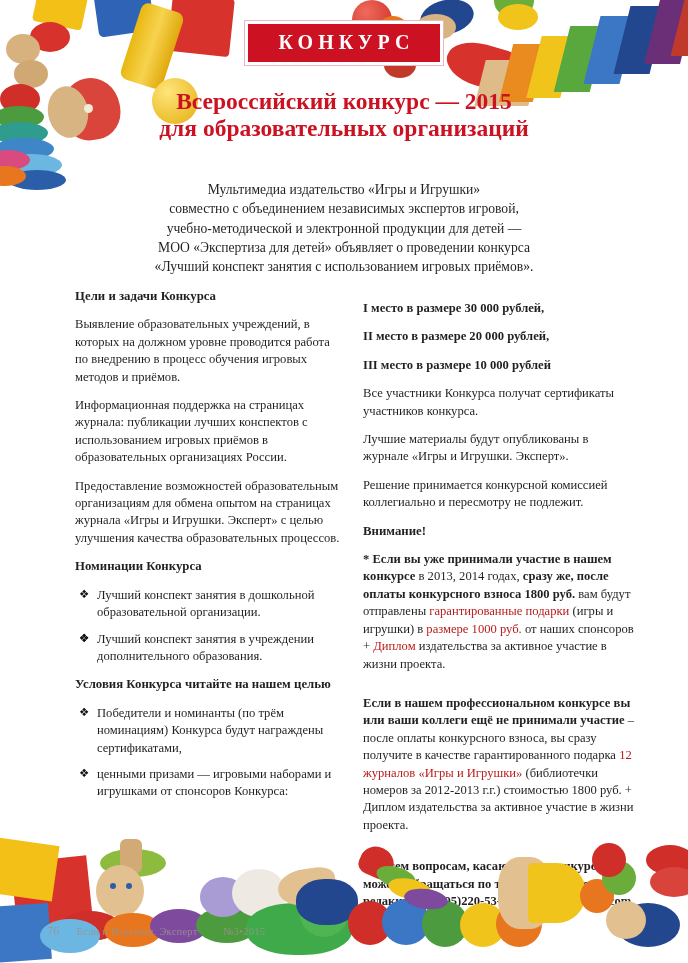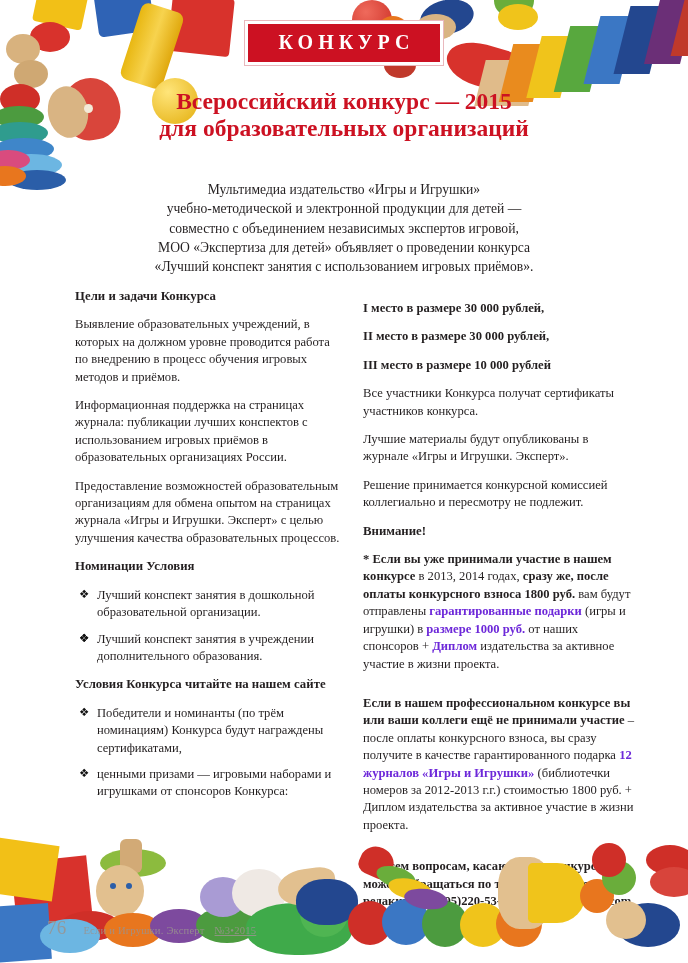--- a/index.html
+++ b/index.html
@@ -37,26 +37,26 @@
 
   .col p{margin:0 0 11px 0;text-align:left;}
   .h{font-weight:bold;margin:0 0 7px 0;font-size:12.8px;}
   .h-gap{margin-top:26px;}
 
   ul{list-style:none;margin:0 0 11px 0;padding:0;}
   li{position:relative;padding-left:22px;margin-bottom:9px;}
   li .bullet{position:absolute;left:4px;top:-1px;font-size:11.5px;color:#111;}
 
   .b{font-weight:bold;}
-  .red{color:#6d28d9;font-weight:bold;}
+  .red{color:#b91c1c;font-weight:normal;}
   .tight{margin-bottom:7px;}
 
   .footer{position:absolute;left:47px;bottom:24px;width:500px;
           font-size:10.6px;color:#9a938f;letter-spacing:.2px;opacity:.85;}
-  .footer .pg{font-size:19px;margin-right:17px;}
+  .footer .pg{font-size:12px;margin-right:17px;}
 </style>
 </head>
 <body>
 
 <div class="page">
 
   <div class="toys top-left">
     <div class="toy" style="left:96px;top:-12px;width:56px;height:46px;background:#2f63b5;border-radius:5px;transform:rotate(-8deg);"></div>
     <div class="toy" style="left:170px;top:-4px;width:62px;height:58px;background:#d8322c;border-radius:4px;transform:rotate(6deg);"></div>
     <div class="toy" style="left:36px;top:-18px;width:50px;height:44px;background:#f2c017;border-radius:4px;transform:rotate(12deg);"></div>
@@ -106,65 +106,65 @@
   </div>
 
   <div class="title">
     <div>Всероссийский конкурс — 2015</div>
     <div>для образовательных организаций</div>
   </div>
 
 
   <div class="intro">
     <div>Мультимедиа издательство «Игры и Игрушки»</div>
+    <div>совместно с объединением независимых экспертов игровой,</div>
     <div>учебно-методической и электронной продукции для детей —</div>
-    <div>совместно с объединением независимых экспертов игровой,</div>
     <div>МОО «Экспертиза для детей» объявляет о проведении конкурса</div>
     <div>«Лучший конспект занятия с использованием игровых приёмов».</div>
   </div>
 
   <div class="cols">
 
     <div class="col col-left">
       <p class="h">Цели и задачи Конкурса</p>
       <p>Выявление образовательных учреждений, в которых на должном уровне проводится работа по внедрению в процесс обучения игровых методов и приёмов.</p>
       <p>Информационная поддержка на страницах журнала: публикации лучших конспектов с использованием игровых приёмов в образовательных организациях России.</p>
       <p>Предоставление возможностей образовательным организациям для обмена опытом на страницах журнала «Игры и Игрушки. Эксперт» с целью улучшения качества образовательных процессов.</p>
 
-      <p class="h h-gap">Номинации Условия</p>
+      <p class="h h-gap">Номинации Конкурса</p>
       <ul>
         <li>
           <span class="bullet">❖</span>
           <span>Лучший конспект занятия в дошкольной образовательной организации.</span>
         </li>
         <li>
           <span class="bullet">❖</span>
         </li>
         <li>
           <span class="bullet">❖</span>
           <span>Лучший конспект занятия в учреждении дополнительного образования.</span>
         </li>
       </ul>
 
-      <p class="h h-gap">Условия Конкурса читайте на нашем сайте</p>
+      <p class="h h-gap">Условия Конкурса читайте на нашем целью</p>
       <ul>
         <li>
           <span class="bullet">❖</span>
           <span>Победители и номинанты (по трём номинациям) Конкурса будут награждены сертификатами,</span>
         </li>
         <li>
           <span class="bullet">❖</span>
           <span>ценными призами — игровыми наборами и игрушками от спонсоров Конкурса:</span>
         </li>
       </ul>
     </div>
 
     <div class="col col-right">
       <p class="b tight">I место в размере 30 000 рублей,</p>
-      <p class="b tight">II место в размере 30 000 рублей,</p>
+      <p class="b tight">II место в размере 20 000 рублей,</p>
       <p class="b">III место в размере 10 000 рублей</p>
 
       <p>Все участники Конкурса получат сертификаты участников конкурса.</p>
       <p>Лучшие материалы будут опубликованы в журнале «Игры и Игрушки. Эксперт».</p>
       <p>Решение принимается конкурсной комиссией коллегиально и пересмотру не подлежит.</p>
 
       <p class="h">Внимание!</p>
 
       <p><span class="b">* Если вы уже принимали участие в нашем конкурсе</span><span> в 2013, 2014 годах, </span><span class="b">сразу же, после оплаты конкурсного взноса 1800 руб.</span><span> вам будут отправлены </span><span class="red">гарантированные подарки</span><span> (игры и игрушки) в </span><span class="red">размере 1000 руб.</span><span> от наших спонсоров + </span><span class="red">Диплом</span><span> издательства за активное участие в жизни проекта.</span></p>
 
@@ -208,16 +208,16 @@
     <div class="toy disc" style="left:580px;top:26px;width:34px;height:34px;background:#e8761e;"></div>
     <div class="toy disc" style="left:602px;top:8px;width:34px;height:34px;background:#6aad3b;"></div>
     <div class="toy disc" style="left:592px;top:-10px;width:34px;height:34px;background:#cf2f28;"></div>
     <div class="toy" style="left:616px;top:50px;width:64px;height:44px;background:#23478f;border-radius:50%;"></div>
     <div class="toy" style="left:606px;top:48px;width:40px;height:38px;background:#e2c08f;border-radius:50%;"></div>
     <div class="toy disc" style="left:646px;top:-8px;width:48px;height:30px;background:#cf2f28;"></div>
     <div class="toy disc" style="left:650px;top:14px;width:48px;height:30px;background:#d8443b;"></div>
   </div>
 
   <div class="footer">
-    <span class="pg">76</span><span>Если и Игрушки. Эксперт</span><span style="margin-left:10px;text-decoration:underline;">№3•2015</span>
+    <span class="pg">76</span><span>Если и Игрушки. Эксперт</span><span style="margin-left:26px;">№3•2015</span>
   </div>
 
 </div>
 
 </body></html>

